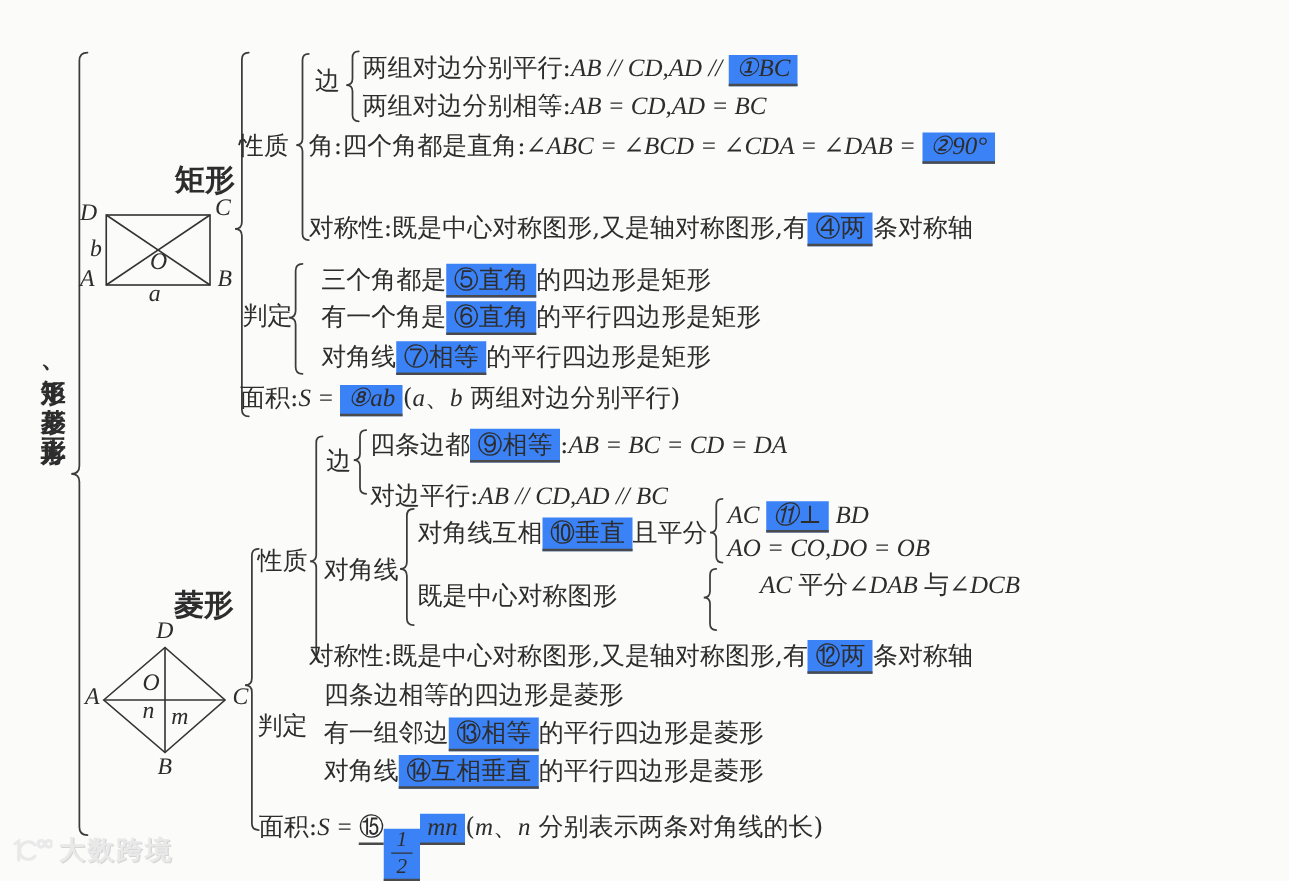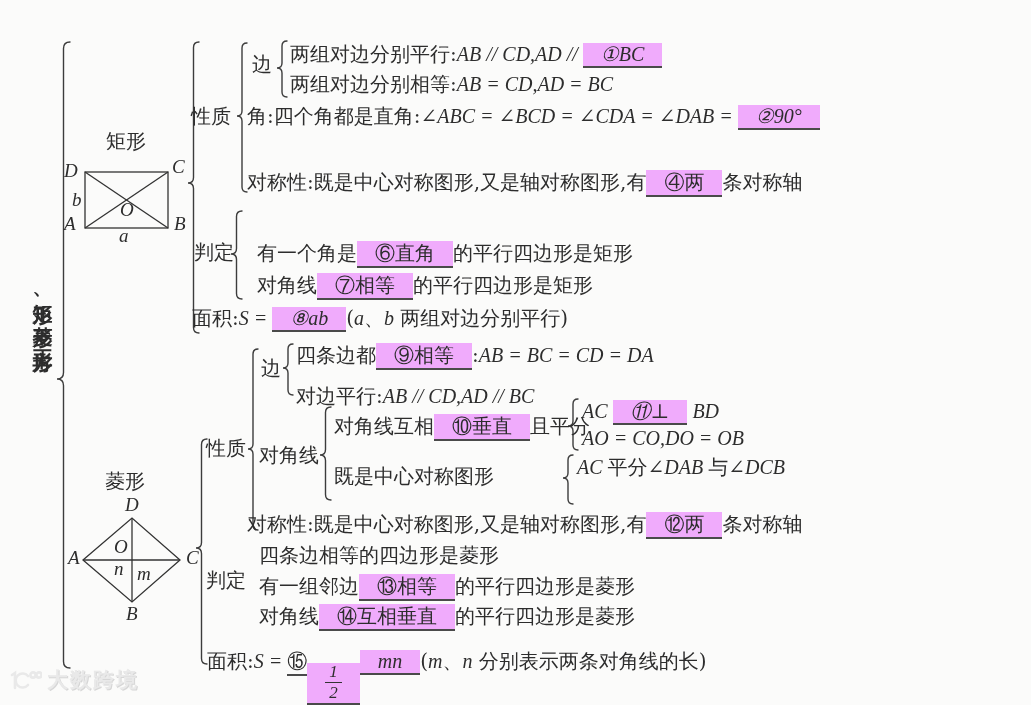--- a/index.html
+++ b/index.html
@@ -8,30 +8,30 @@
     font-family:"DejaVu Serif","Liberation Serif",serif;color:#2d2d2d;overflow:hidden;
   }
   #brace-layer,#diagram-layer{position:absolute;left:0;top:0;pointer-events:none;}
   .line{
     position:absolute;white-space:nowrap;font-size:20px;line-height:24px;
     letter-spacing:0px;
   }
   .label{position:absolute;white-space:nowrap;font-size:20px;line-height:24px;}
   .seg{display:inline;}
   .seg.m{font-style:italic;font-family:"Liberation Serif","DejaVu Serif",serif;}
-  .seg.hl{background:#f0abfc;padding:0 18px;margin-top:21px;}
+  .seg.hl{background:#3b82f6;padding:0 6px;margin-top:21px;}
   .seg.u{border-bottom:2px solid #4a4a4a;padding-bottom:1px;}
   .seg.frac{
     display:inline-flex;flex-direction:column;align-items:center;
     font-size:17px;line-height:1.05;vertical-align:-9px;font-style:italic;
     font-family:"Liberation Serif","DejaVu Serif",serif;
   }
   .fnum{border-bottom:1.4px solid #333;padding:0 4px 1px 4px;}
   .fden{padding-top:1px;}
-  .diagram-title{position:absolute;font-weight:normal;font-size:20px;white-space:nowrap;}
+  .diagram-title{position:absolute;font-weight:bold;font-size:24px;white-space:nowrap;margin-left:34px;}
   .vertex{
     position:absolute;font-style:italic;font-size:19px;line-height:20px;
     font-family:"Liberation Serif","DejaVu Serif",serif;white-space:nowrap;
   }
   #root-title{
     position:absolute;left:25px;top:288px;height:200px;width:36px;
     writing-mode:vertical-rl;text-orientation:upright;
     font-weight:bold;font-size:20px;letter-spacing:1px;line-height:36px;
   }
   #watermark{
@@ -84,20 +84,21 @@
   <div class="vertex" style="left:119px;top:226px">a</div>
 
   <div class="label" style="left:191px;top:104px">性质</div>
   <div class="label" style="left:252px;top:52px">边</div>
   <div class="label" style="left:194px;top:240px">判定</div>
 
   <div class="line" style="left:290px;top:42px"><span class="seg cn">两组对边分别平行:</span><span class="seg m">AB // CD,AD // </span><span class="seg m hl u">①BC</span></div>
   <div class="line" style="left:290px;top:72px"><span class="seg cn">两组对边分别相等:</span><span class="seg m">AB = CD,AD = BC</span></div>
   <div class="line" style="left:247px;top:104px"><span class="seg cn">角:四个角都是直角:</span><span class="seg m">∠ABC = ∠BCD = ∠CDA = ∠DAB = </span><span class="seg m hl u">②90°</span></div>
   <div class="line" style="left:247px;top:170px"><span class="seg cn">对称性:既是中心对称图形,又是轴对称图形,有</span><span class="seg cn hl u">④两</span><span class="seg cn">条对称轴</span></div>
+  <div class="line" style="left:257px;top:211px"><span class="seg cn">三个角都是</span><span class="seg cn hl u">⑤直角</span><span class="seg cn">的四边形是矩形</span></div>
   <div class="line" style="left:257px;top:273px"><span class="seg cn">对角线</span><span class="seg cn hl u">⑦相等</span><span class="seg cn">的平行四边形是矩形</span></div>
   <div class="line" style="left:257px;top:241px"><span class="seg cn">有一个角是</span><span class="seg cn hl u">⑥直角</span><span class="seg cn">的平行四边形是矩形</span></div>
   <div class="line" style="left:192px;top:306px"><span class="seg cn">面积:</span><span class="seg m">S = </span><span class="seg m hl u">⑧ab</span><span class="seg cn">(</span><span class="seg m">a</span><span class="seg cn">、</span><span class="seg m">b</span><span class="seg cn"> 两组对边分别平行)</span></div>
 
   <div class="diagram-title" style="left:105px;top:468px">菱形</div>
   <div class="vertex" style="left:125px;top:495px">D</div>
   <div class="vertex" style="left:68px;top:548px">A</div>
   <div class="vertex" style="left:186px;top:548px">C</div>
   <div class="vertex" style="left:114px;top:537px">O</div>
   <div class="vertex" style="left:114px;top:559px">n</div>
@@ -108,21 +109,21 @@
   <div class="label" style="left:261px;top:356px">边</div>
   <div class="label" style="left:259px;top:443px">对角线</div>
   <div class="label" style="left:206px;top:568px">判定</div>
 
   <div class="line" style="left:296px;top:343px"><span class="seg cn">四条边都</span><span class="seg cn hl u">⑨相等</span><span class="seg cn">:</span><span class="seg m">AB = BC = CD = DA</span></div>
   <div class="line" style="left:296px;top:384px"><span class="seg cn">对边平行:</span><span class="seg m">AB // CD,AD // BC</span></div>
   <div class="line" style="left:334px;top:414px"><span class="seg cn">对角线互相</span><span class="seg cn hl u">⑩垂直</span><span class="seg cn">且平分</span></div>
   <div class="line" style="left:582px;top:399px"><span class="seg m">AC </span><span class="seg m hl u">⑪⊥</span><span class="seg m"> BD</span></div>
   <div class="line" style="left:582px;top:426px"><span class="seg m">AO = CO,DO = OB</span></div>
   <div class="line" style="left:334px;top:464px"><span class="seg cn">既是中心对称图形</span></div>
-  <div class="line" style="left:577px;top:455px"><span class="seg m">AC </span><span class="seg cn">平分</span><span class="seg m">∠DAB </span><span class="seg cn">与</span><span class="seg m">∠DCB</span></div>
+  <div class="line" style="left:608px;top:455px"><span class="seg m">AC </span><span class="seg cn">平分</span><span class="seg m">∠DAB </span><span class="seg cn">与</span><span class="seg m">∠DCB</span></div>
   <div class="line" style="left:247px;top:512px"><span class="seg cn">对称性:既是中心对称图形,又是轴对称图形,有</span><span class="seg cn hl u">⑫两</span><span class="seg cn">条对称轴</span></div>
   <div class="line" style="left:259px;top:543px"><span class="seg cn">四条边相等的四边形是菱形</span></div>
   <div class="line" style="left:259px;top:574px"><span class="seg cn">有一组邻边</span><span class="seg cn hl u">⑬相等</span><span class="seg cn">的平行四边形是菱形</span></div>
   <div class="line" style="left:259px;top:604px"><span class="seg cn">对角线</span><span class="seg cn hl u">⑭互相垂直</span><span class="seg cn">的平行四边形是菱形</span></div>
   <div class="line" style="left:207px;top:642px"><span class="seg cn">面积:</span><span class="seg m">S = </span><span class="seg cn u">⑮</span><span class="seg frac hl u">
         <span class="fnum">1</span>
         <span class="fden">2</span>
       </span><span class="seg m hl u">mn</span><span class="seg cn">(</span><span class="seg m">m</span><span class="seg cn">、</span><span class="seg m">n</span><span class="seg cn"> 分别表示两条对角线的长)</span></div>
 
   <div id="watermark">

